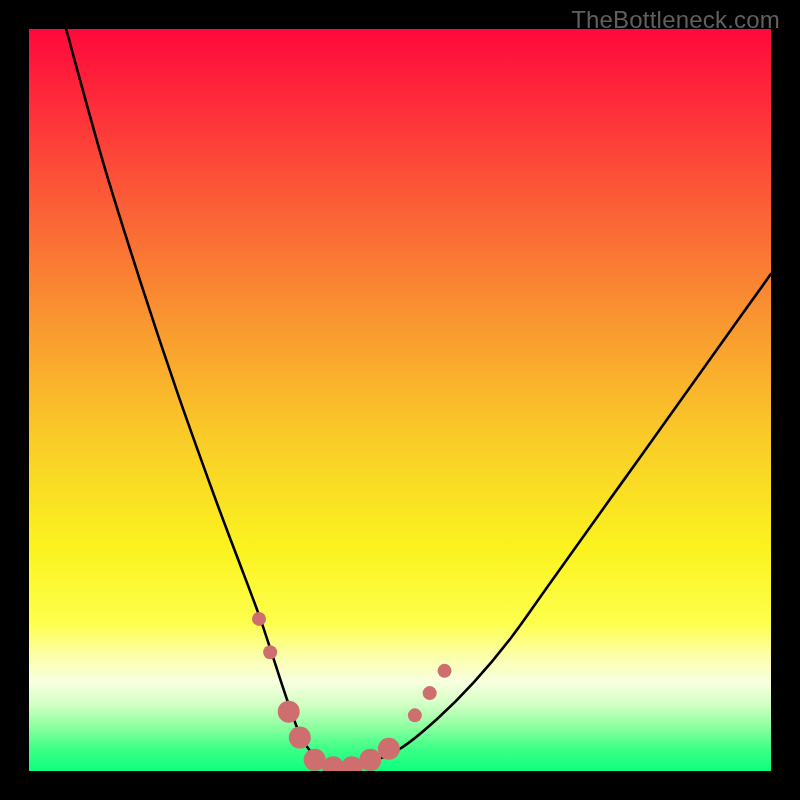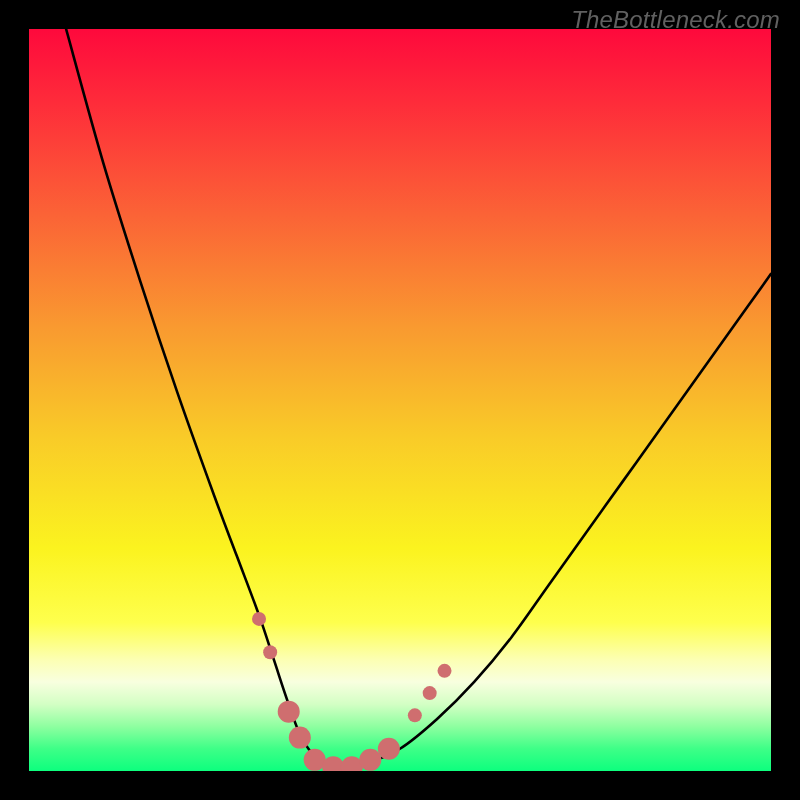--- a/index.html
+++ b/index.html
@@ -10,21 +10,20 @@
     background: #000;
     overflow: hidden;
     font-family: Arial, Helvetica, sans-serif;
   }
   .frame {
     position: absolute;
     left: 0; top: 0;
     width: 800px;
     height: 800px;
     background: #000;
-    font-style: italic;
   }
   .plot {
     position: absolute;
     left: 29px;
     top: 29px;
     width: 742px;
     height: 742px;
     overflow: hidden;
   }
   .watermark {

